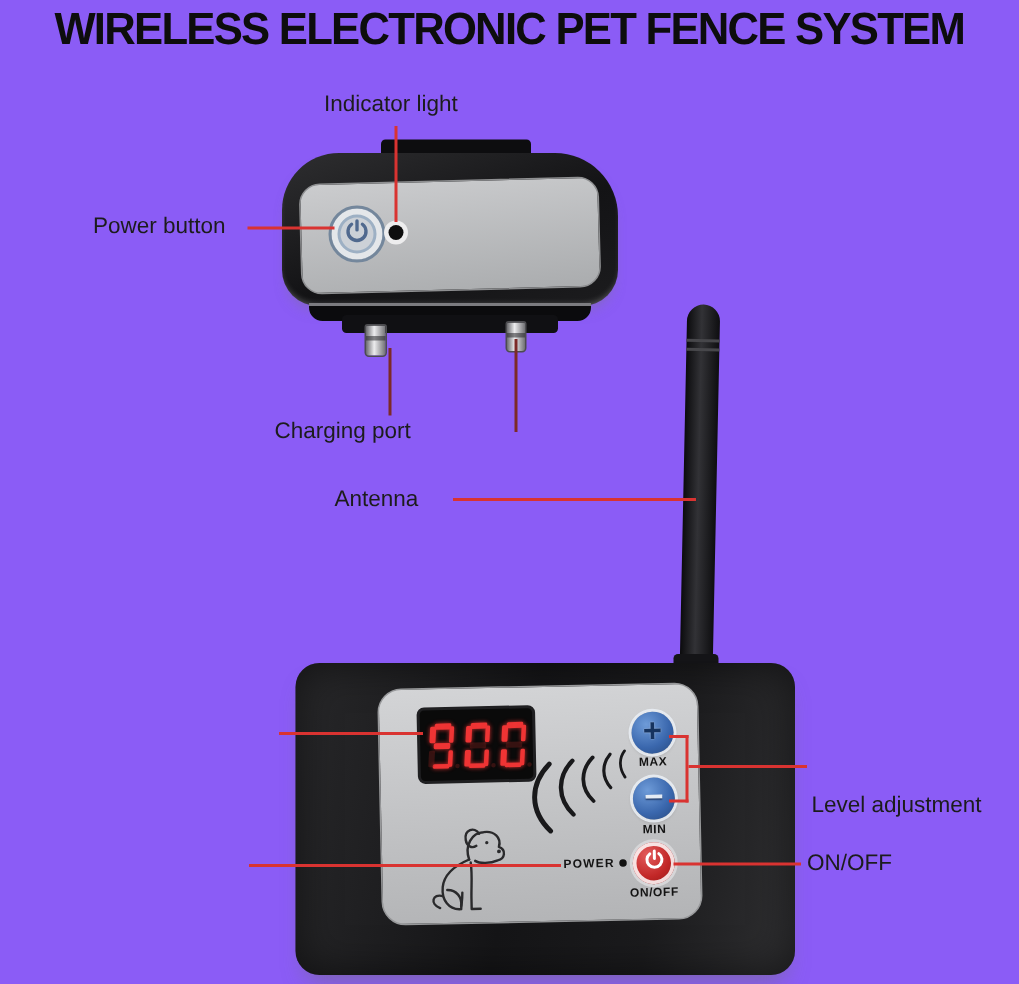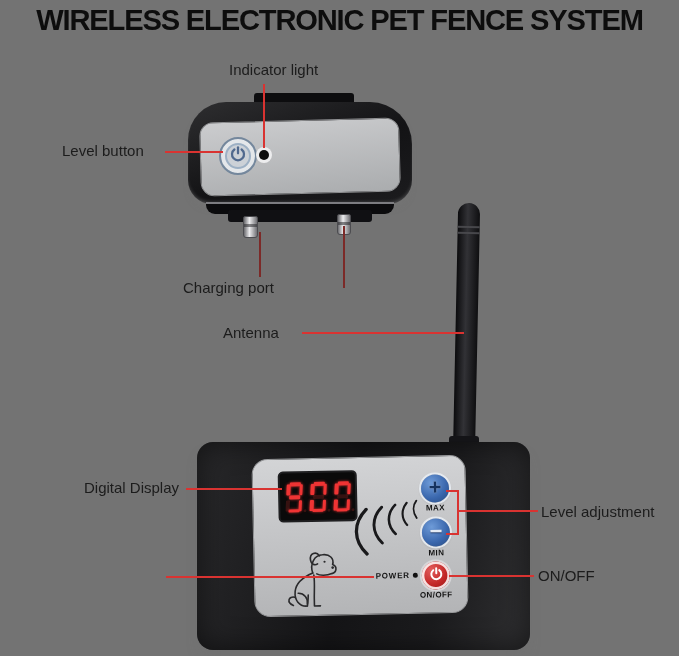--- a/index.html
+++ b/index.html
@@ -1,32 +1,32 @@
 <!DOCTYPE html>
 <html style="--annotation-line: #d93331; --annotation-line-dark: #7c2a28; --seg-on: #ef3434; --seg-off: rgba(160,40,36,0.30); --button-blue: #3a67ad; --button-red: #c22727; --label-text: #1c1c1c;"><head>
 <meta charset="utf-8">
 <style>
   html,body{margin:0;padding:0;background:#ffffff;}
-  .stage{position:relative;width:679px;height:656px;background:#737373;overflow:hidden;
+  .stage{position:relative;width:679px;height:656px;background:#8b5cf6;overflow:hidden;
          font-family:"Liberation Sans",sans-serif;}
 
   
   .title{position:absolute;left:0;top:3px;width:679px;text-align:center;
          font-weight:bold;font-size:30px;letter-spacing:-1.2px;color:#0d0d0d;
          white-space:nowrap;transform:scaleX(.97);transform-origin:center top;}
 
   
   .lbl{position:absolute;font-size:15px;line-height:1.25;color:var(--label-text,#1c1c1c);white-space:nowrap;}
-  #lbl-indicator{left:229px;top:61px}
+  #lbl-indicator{left:216px;top:61px}
   #lbl-power-button{left:62px;top:142px}
   #lbl-charging{left:183px;top:279px}
   #lbl-contact{left:295px;top:292px}
   #lbl-antenna{left:223px;top:324px}
   #lbl-display{left:84px;top:479px}
-  #lbl-level{left:541px;top:503px}
+  #lbl-level{left:541px;top:528px}
   #lbl-power-ind{left:13px;top:568px}
   #lbl-onoff{left:538px;top:567px}
 
   
   .ann{position:absolute;background:var(--annotation-line,#d93331);z-index:40;}
   .ann.dark{background:var(--annotation-line-dark,#7c2a28);}
   #ln-indicator{left:263px;top:84px;width:2px;height:64px;}
   #ln-power-button{left:165px;top:151px;width:58px;height:2px;}
   #ln-charging{left:259px;top:232px;width:2px;height:45px;}
   #ln-contact{left:343px;top:226px;width:2px;height:62px;}
@@ -230,24 +230,23 @@
         <svg width="15" height="15" viewBox="0 0 24 24" fill="none" stroke="#ffffff" stroke-width="3.2" stroke-linecap="round">
           <path d="M12 3v8"></path>
             <path d="M7.2 6A8 8 0 1 0 16.8 6"></path>
         </svg>
       </span>
     </div>
     <div class="tiny" id="onoff-lbl">ON/OFF</div>
   </div>
 
   <div class="lbl" id="lbl-indicator">Indicator light</div>
-  <div class="lbl" id="lbl-power-button">Level button</div>
+  <div class="lbl" id="lbl-power-button">Power button</div>
   <div class="lbl" id="lbl-charging">Charging port</div>
   <div class="lbl" id="lbl-antenna">Antenna</div>
-  <div class="lbl" id="lbl-display">Digital Display</div>
   <div class="lbl" id="lbl-level">Level adjustment</div>
   <div class="lbl" id="lbl-onoff">ON/OFF</div>
 
   <div class="ann" id="ln-indicator"></div>
   <div class="ann" id="ln-power-button"></div>
   <div class="ann dark" id="ln-charging"></div>
   <div class="ann dark" id="ln-contact"></div>
   <div class="ann" id="ln-antenna"></div>
   <div class="ann" id="ln-display"></div>
   <div class="ann" id="ln-level-a"></div>

